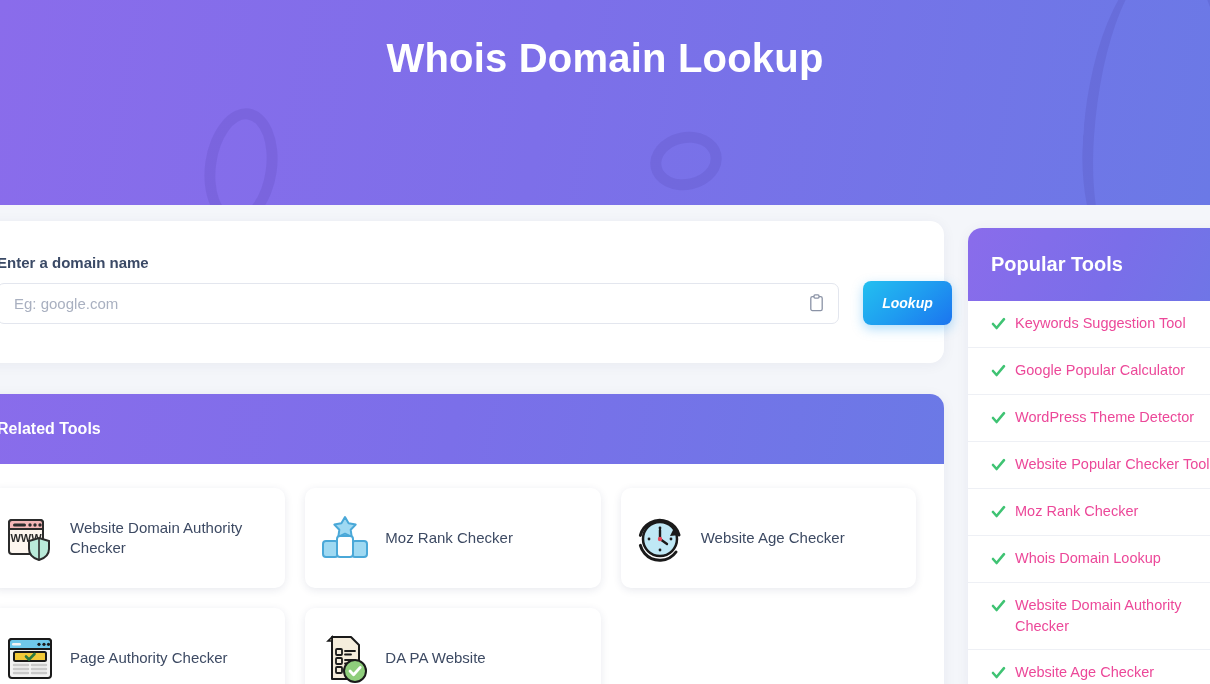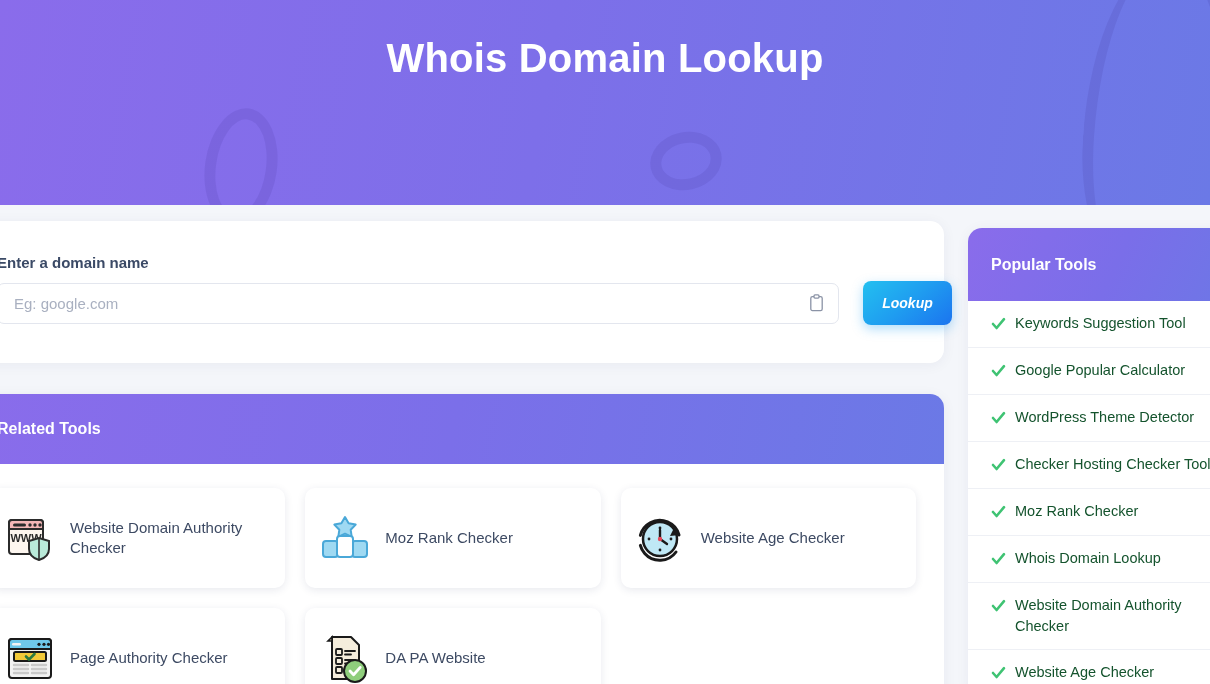--- a/index.html
+++ b/index.html
@@ -134,30 +134,30 @@
     border-radius: 14px;
     box-shadow: 0 2px 14px rgba(30,40,90,.055);
     overflow: hidden;
   }
   .sidebar-head {
     height: 73px;
     background: linear-gradient(115deg, #8a6ceb 0%, #7a6ee9 55%, #6d77e6 100%);
     display: flex; align-items: center;
     padding-left: 23px;
   }
-  .sidebar-head-title { color: #fff; font-size: 16px; font-weight: bold; }
+  .sidebar-head-title { color: #fff; font-size: 20px; font-weight: bold; }
   .sidebar-list { list-style: none; }
   .sidebar-item {
     display: flex; align-items: flex-start; gap: 9px;
     padding: 12px 18px 12px 23px;
     border-bottom: 1px solid #eef0f5;
     cursor: pointer;
   }
   .check-icon { flex: 0 0 15px; margin-top: 3px; }
-  .sidebar-label { font-size: 14.5px; color: #14532d; line-height: 1.45; }
+  .sidebar-label { font-size: 14.5px; color: #ec4899; line-height: 1.45; }
 </style>
 </head>
 <body>
 
 <div id="page">
 
   <div class="hero">
     <div class="hero-deco deco-zero"></div>
     <div class="hero-deco deco-o"></div>
     <div class="hero-deco deco-x1"></div>
@@ -303,21 +303,21 @@
             </svg>
         </span>
         <span class="sidebar-label">WordPress Theme Detector</span>
       </li>
       <li class="sidebar-item">
         <span class="check-icon">
           <svg viewBox="0 0 15 15" width="15" height="15">
               <path d="M2 8l3.6 4L13 3.2" stroke="#3fc373" stroke-width="2.6" fill="none" stroke-linecap="round" stroke-linejoin="round"></path>
             </svg>
         </span>
-        <span class="sidebar-label">Checker Hosting Checker Tool</span>
+        <span class="sidebar-label">Website Popular Checker Tool</span>
       </li>
       <li class="sidebar-item">
         <span class="check-icon">
           <svg viewBox="0 0 15 15" width="15" height="15">
               <path d="M2 8l3.6 4L13 3.2" stroke="#3fc373" stroke-width="2.6" fill="none" stroke-linecap="round" stroke-linejoin="round"></path>
             </svg>
         </span>
         <span class="sidebar-label">Moz Rank Checker</span>
       </li>
       <li class="sidebar-item">

